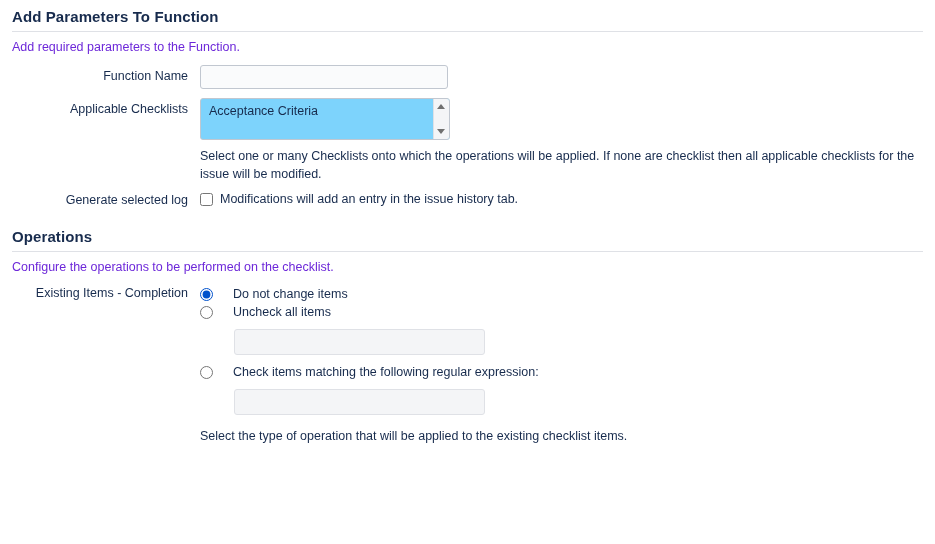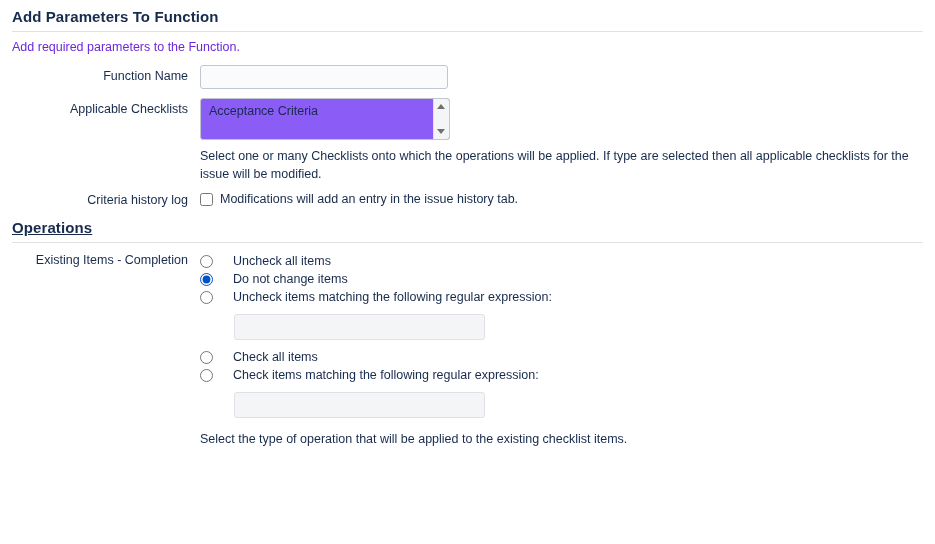--- a/index.html
+++ b/index.html
@@ -24,22 +24,21 @@
   }
   .section-title {
     font-size: 15px;
     font-weight: bold;
     color: #172b4d;
     padding: 8px 0 6px 0;
     border-bottom: 1px solid #dfe1e6;
     letter-spacing: 0.1px;
   }
   .section-title.second {
-    margin-top: 4px;
-    text-decoration: underline;
+    margin-top: 13px;
   }
   .section-desc {
     font-size: 12.5px;
     color: #6d28d9;
     padding: 8px 0 2px 0;
   }
   .field-row {
     display: flex;
     align-items: flex-start;
     margin-top: 9px;
@@ -94,21 +93,21 @@
     margin-top: 7px;
     line-height: 1.45;
     max-width: 724px;
   }
   .listbox {
     width: 250px;
     height: 42px;
     box-sizing: border-box;
     border: 1px solid #c1c7d0;
     border-radius: 3px;
-    background: #8b5cf6;
+    background: #7dd3fc;
     position: relative;
     overflow: hidden;
     padding: 3px 0 0 0;
   }
   .listbox .opt {
     font-size: 12.5px;
     color: #172b4d;
     padding: 1px 8px;
     line-height: 17px;
     white-space: nowrap;
@@ -196,64 +195,57 @@
   <div class="field-row">
     <div class="field-label">Applicable Checklists</div>
     <div class="field-body">
       <div class="listbox">
         <div class="opt">Acceptance Criteria</div>
         <div class="listbox-scroll">
           <div class="arrow up"></div>
           <div class="arrow down"></div>
         </div>
       </div>
-      <div class="help-text">Select one or many Checklists onto which the operations will be applied. If type are selected then all applicable checklists for the issue will be modified.</div>
-    </div>
-  </div>
-
-  <div class="field-row">
-    <div class="field-label checkbox-label">Criteria history log</div>
+      <div class="help-text">Select one or many Checklists onto which the operations will be applied. If none are checklist then all applicable checklists for the issue will be modified.</div>
+    </div>
+  </div>
+
+  <div class="field-row">
+    <div class="field-label checkbox-label">Generate selected log</div>
     <div class="field-body">
       <label class="checkbox-line">
         <input type="checkbox" style="">
         <span>Modifications will add an entry in the issue history tab.</span>
       </label>
     </div>
   </div>
 
   <div class="section-title second">Operations</div>
+  <div class="section-desc">Configure the operations to be performed on the checklist.</div>
 
   <div class="field-row">
     <div class="field-label checkbox-label">Existing Items - Completion</div>
     <div class="field-body ops-body">
       <div class="radio-group">
+
+        <label class="radio-line">
+          <input type="radio" name="existing-items" checked="" style="">
+          <span class="rlabel">Do not change items</span>
+        </label>
 
         <label class="radio-line">
           <input type="radio" name="existing-items" style="">
           <span class="rlabel">Uncheck all items</span>
         </label>
 
-        <label class="radio-line">
-          <input type="radio" name="existing-items" checked="" style="">
-          <span class="rlabel">Do not change items</span>
-        </label>
-
-        <label class="radio-line">
-          <input type="radio" name="existing-items" style="">
-          <span class="rlabel">Uncheck items matching the following regular expression:</span>
-        </label>
 
         <input class="regex-input" type="text" value="" style="">
 
         <div class="spacer-sm"></div>
 
-        <label class="radio-line">
-          <input type="radio" name="existing-items" style="">
-          <span class="rlabel">Check all items</span>
-        </label>
 
         <label class="radio-line">
           <input type="radio" name="existing-items" style="">
           <span class="rlabel">Check items matching the following regular expression:</span>
         </label>
 
         <input class="regex-input" type="text" value="" style="">
       </div>
 
       <div class="help-text op-help">Select the type of operation that will be applied to the existing checklist items.</div>

